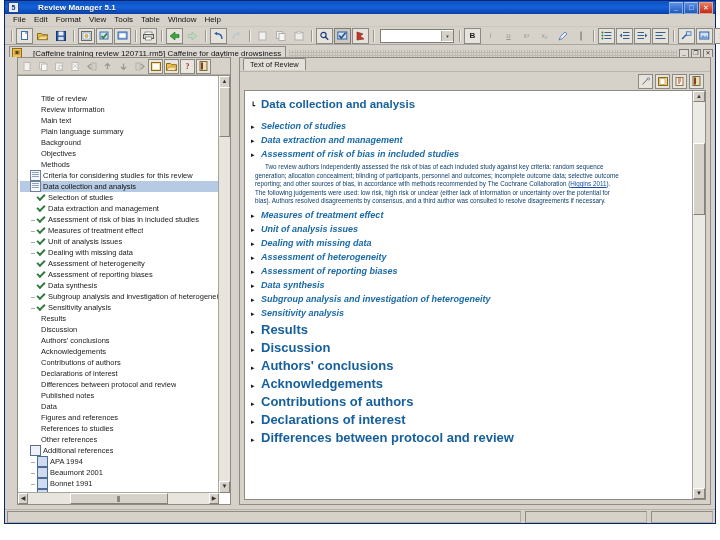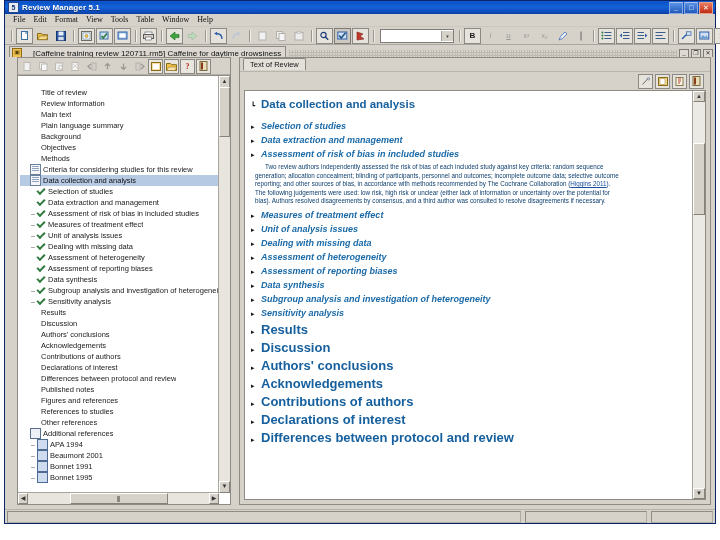--- a/index.html
+++ b/index.html
@@ -27,37 +27,37 @@
     height:13px;
     background:linear-gradient(to bottom,#1c5fd4 0%,#0a52c6 8%,#1562d8 45%,#0a46b4 92%,#0b3ea0 100%);
     display:flex;align-items:center;padding:0 1px;
   }
   .titlebar-icon{
     width:9px;height:9px;margin:0 3px 0 2px;background:#e8ecf4;border:1px solid #26478d;
     color:#14306e;font-size:7px;line-height:9px;text-align:center;font-weight:bold;flex:none;
   }
   .titlebar-text{
     color:#ffffff;font-size:8px;font-weight:bold;white-space:nowrap;flex:1;
-    text-shadow:0 1px 0 rgba(0,0,0,.45);letter-spacing:.1px;
+    text-shadow:0 1px 0 rgba(0,0,0,.45);letter-spacing:.1px;margin-left:16px;
   }
   .win-buttons{display:flex;gap:1px;padding-right:1px;flex:none;}
   .win-btn{
     width:12px;height:10px;border:1px solid #89a6dd;border-top-color:#a9c2ea;
     background:linear-gradient(to bottom,#5b92e8,#2159b9);
     color:#fff;font-size:7px;line-height:9px;text-align:center;font-weight:bold;
   }
   .win-btn.close{background:linear-gradient(to bottom,#e87b60,#bf2b12);border-color:#e9a08c;}
 
   
   .menubar{
     height:12px;background:#d6d2ca;display:flex;align-items:center;
     padding-left:4px;border-bottom:1px solid #cbc7bf;
   }
   .menu-item{
-    font-size:8px;color:#101010;padding:0 4px;line-height:12px;white-space:nowrap;font-family:Liberation Serif, serif;
+    font-size:8px;color:#101010;padding:0 4px;line-height:12px;white-space:nowrap;
   }
 
   
   .toolbar{
     height:17px;background:#d6d2ca;display:flex;align-items:center;
     padding-left:3px;border-bottom:1px solid #a9a5a0;gap:0px;
   }
   .tb-btn{
     width:15px;height:14px;margin-right:1px;display:flex;align-items:center;justify-content:center;
     border:1px solid transparent;position:relative;flex:none;
@@ -109,21 +109,21 @@
   }
   .left-toolbar{
     height:16px;background:#d6d2ca;display:flex;align-items:center;padding-left:2px;
     border-bottom:1px solid #b3afa9;flex:none;
   }
   .lt-btn{width:13px;height:13px;border:1px solid transparent;margin-right:1px;
     display:flex;align-items:center;justify-content:center;flex:none;}
   .lt-btn.on{border-color:#8b8983;background:#e9e6e0;}
   .tree-wrap{flex:1;position:relative;background:#ffffff;border-top:1px solid #8e8a84;overflow:hidden;}
   .tree-scrollbox{position:absolute;left:0;top:0;right:11px;bottom:0;overflow:hidden;background:#ffffff;}
-  .tree{padding:11px 0 0 2px;}
+  .tree{padding:17px 0 0 2px;}
   .tnode{
     display:flex;align-items:center;height:11px;white-space:nowrap;font-size:7.5px;
     color:#1a1a1a;padding-left:2px;
   }
   .tnode .twist{width:8px;flex:none;font-size:7px;color:#555;text-align:center;line-height:10px;}
   .tnode .tico{width:9px;height:9px;flex:none;margin-right:2px;}
   .tnode .tlabel{overflow:hidden;text-overflow:clip;}
   .tnode.sel{background:#b6cae3;}
   .tnode.sel .tlabel{color:#101010;}
   .tnode.ind1{padding-left:9px;}
@@ -689,20 +689,25 @@
                 </div>
                 <div class="tnode">
                   <span class="twist"></span>
                   <span class="tico"></span>
                   <span class="tlabel">Differences between protocol and review</span>
                 </div>
                 <div class="tnode">
                   <span class="twist"></span>
                   <span class="tico"></span>
                   <span class="tlabel">Published notes</span>
+                </div>
+                <div class="tnode">
+                  <span class="twist"></span>
+                  <span class="tico"></span>
+                  <span class="tlabel">Data</span>
                 </div>
                 <div class="tnode">
                   <span class="twist"></span>
                   <span class="tico"></span>
                   <span class="tlabel">Figures and references</span>
                 </div>
                 <div class="tnode">
                   <span class="twist"></span>
                   <span class="tico"></span>
                   <span class="tlabel">References to studies</span>

